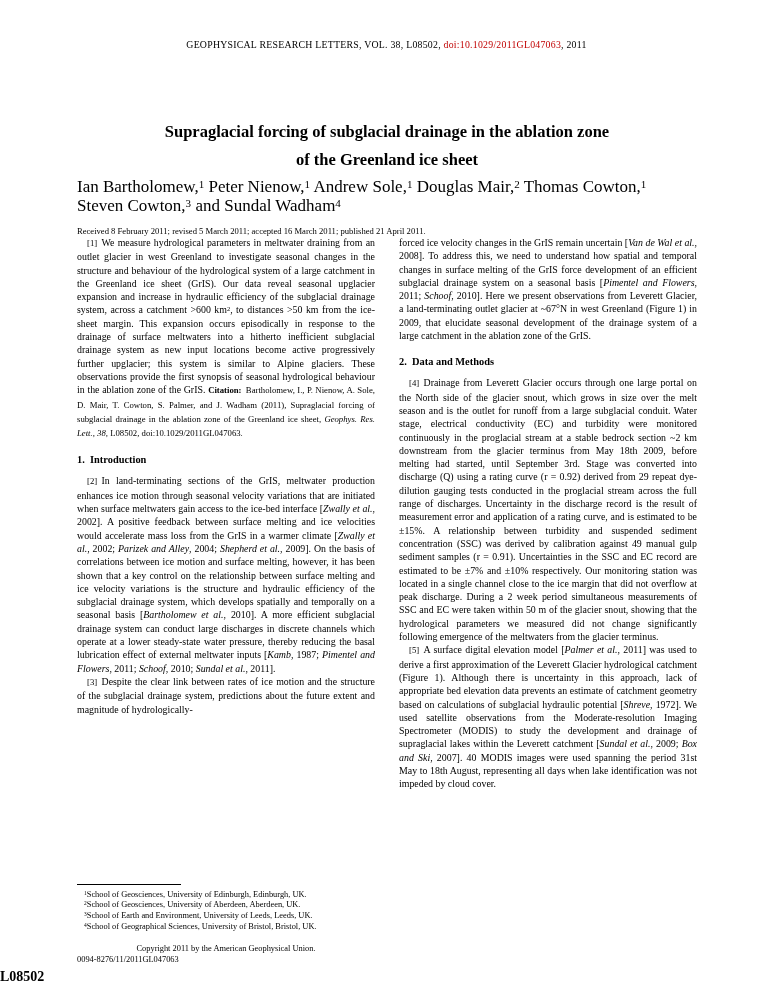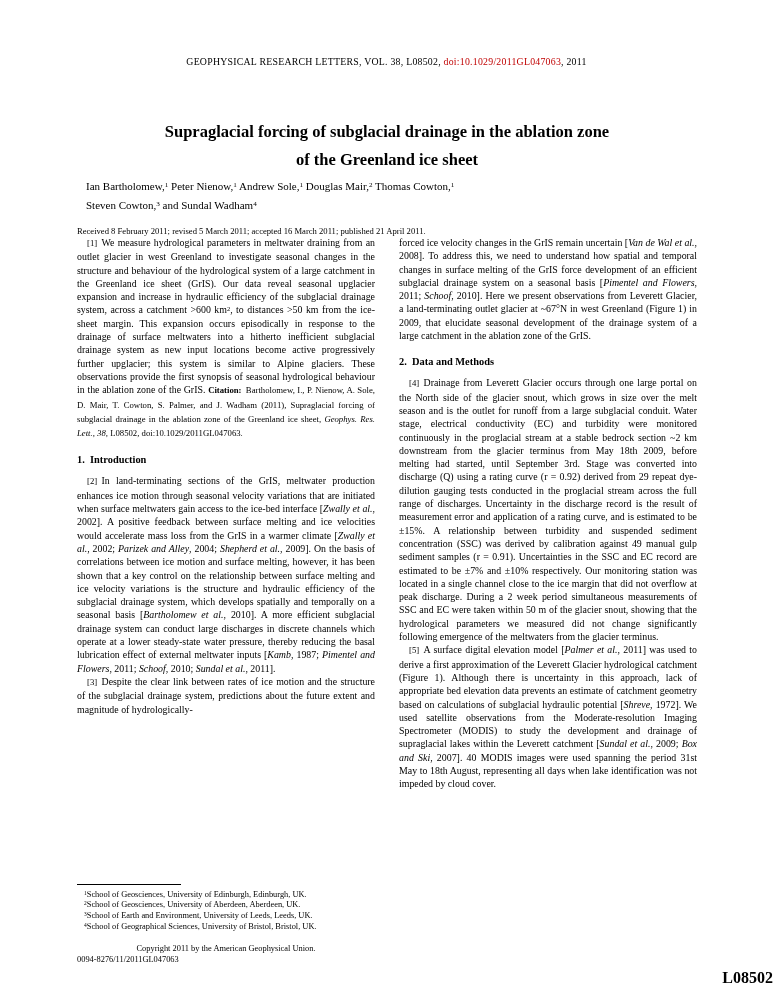--- a/index.html
+++ b/index.html
@@ -7,34 +7,34 @@
   body {
     width: 773px; height: 1000px;
     font-family: "Liberation Serif", serif;
     color: #000;
     position: relative;
     overflow: hidden;
   }
   .page { position: absolute; inset: 0; background: #fff; }
 
   .journal-header {
-    position: absolute; top: 56px; left: 0; width: 100%;
+    position: absolute; top: 39px; left: 0; width: 100%;
     text-align: center; font-size: 9.8px; letter-spacing: 0.25px;
     white-space: nowrap;
   }
   .doi { color: #c00000; }
 
   .title {
     position: absolute; top: 118px; left: 77px; width: 620px;
     font-size: 16.5px; font-weight: bold; line-height: 27.5px;
     text-align: center;
   }
   .authors {
     position: absolute; top: 177px; left: 77px; width: 620px;
-    font-size: 11px; line-height: 19px; margin-left: 9px;
+    font-size: 17px; line-height: 19px;
   }
   .dates {
     position: absolute; top: 226px; left: 77px; width: 620px;
     font-size: 8.6px;
   }
 
   .columns {
     position: absolute; top: 236px; left: 77px; width: 620px; height: 730px;
     display: flex; gap: 24px;
   }
@@ -54,21 +54,21 @@
   .footblock {
     margin-top: auto;
     font-size: 8.4px; line-height: 10.9px; text-align: left;
   }
   .footrule { width: 104px; border-top: 1px solid #000; margin-bottom: 5px; }
   .footnote { text-indent: 7px; }
   .copyright { margin-top: 11px; text-align: center; }
 
   .footer-id {
     position: absolute; top: 969px; left: 0; width: 100%;
-    text-align: right; font-weight: bold; font-size: 16px;
+    text-align: left; font-weight: bold; font-size: 14px;
   }
   .footer-page {
     position: absolute; top: 971px; right: 77px;
     font-size: 15px;
     margin-top: 45px;
   }
 </style>
 </head>
 <body>
 

